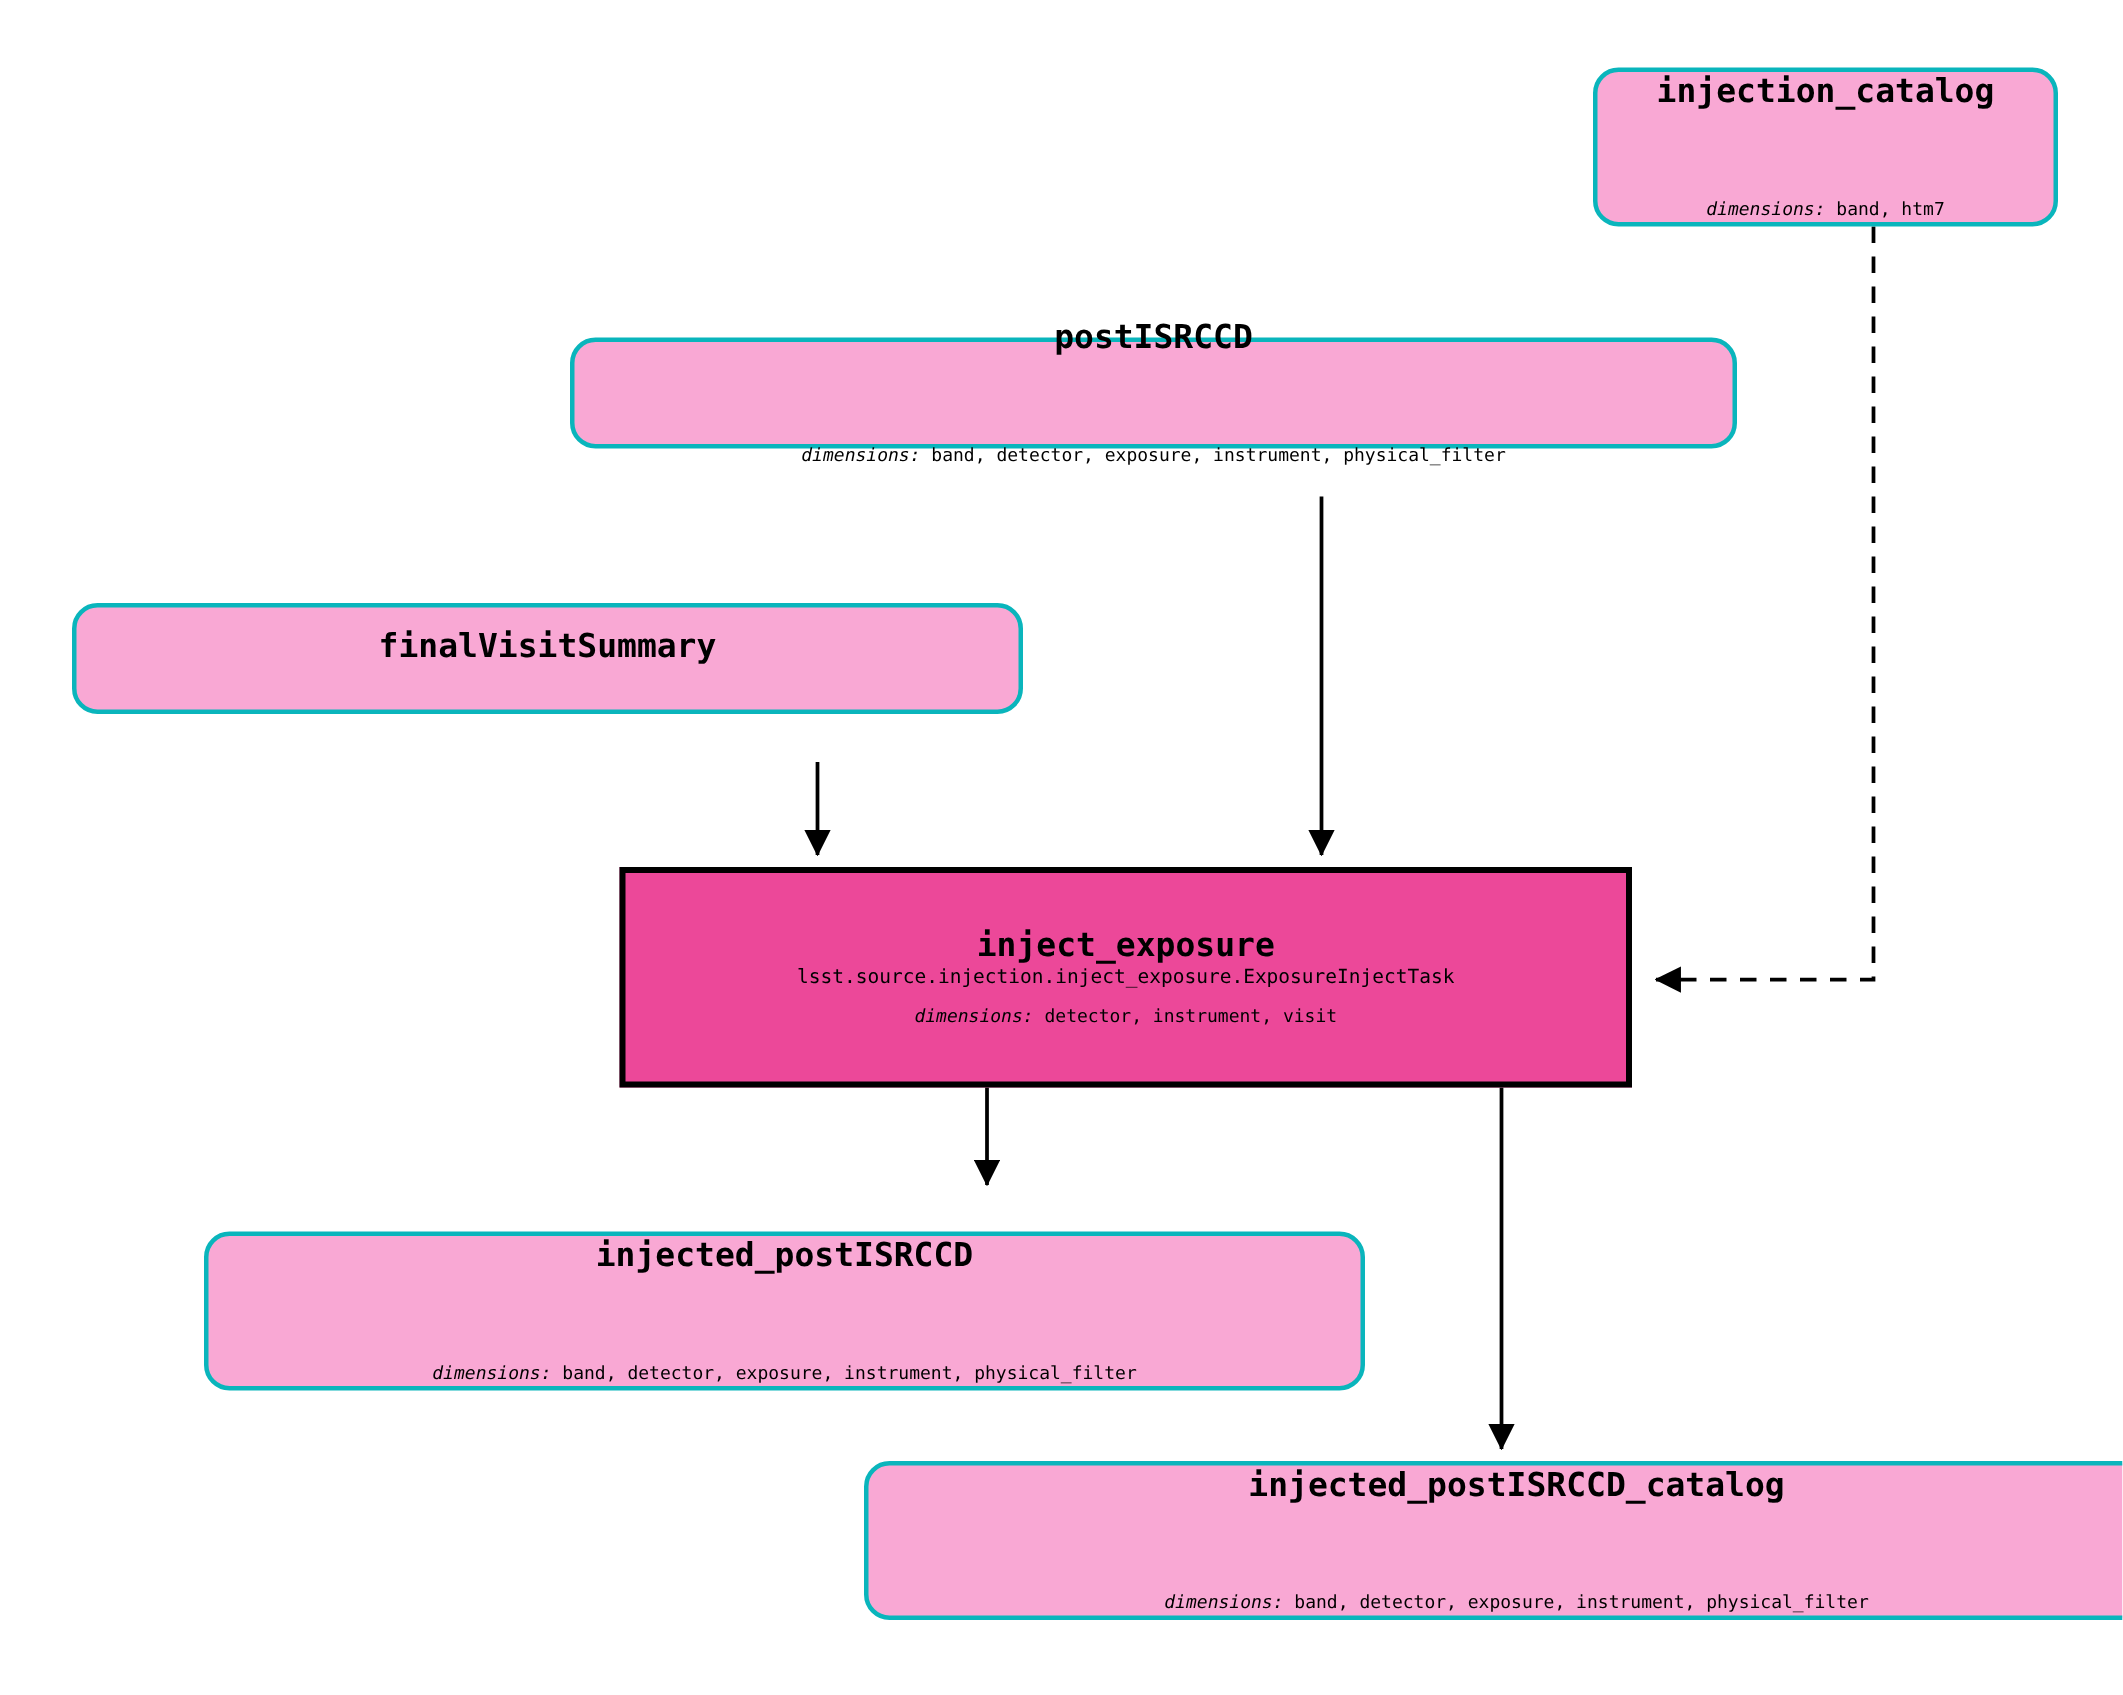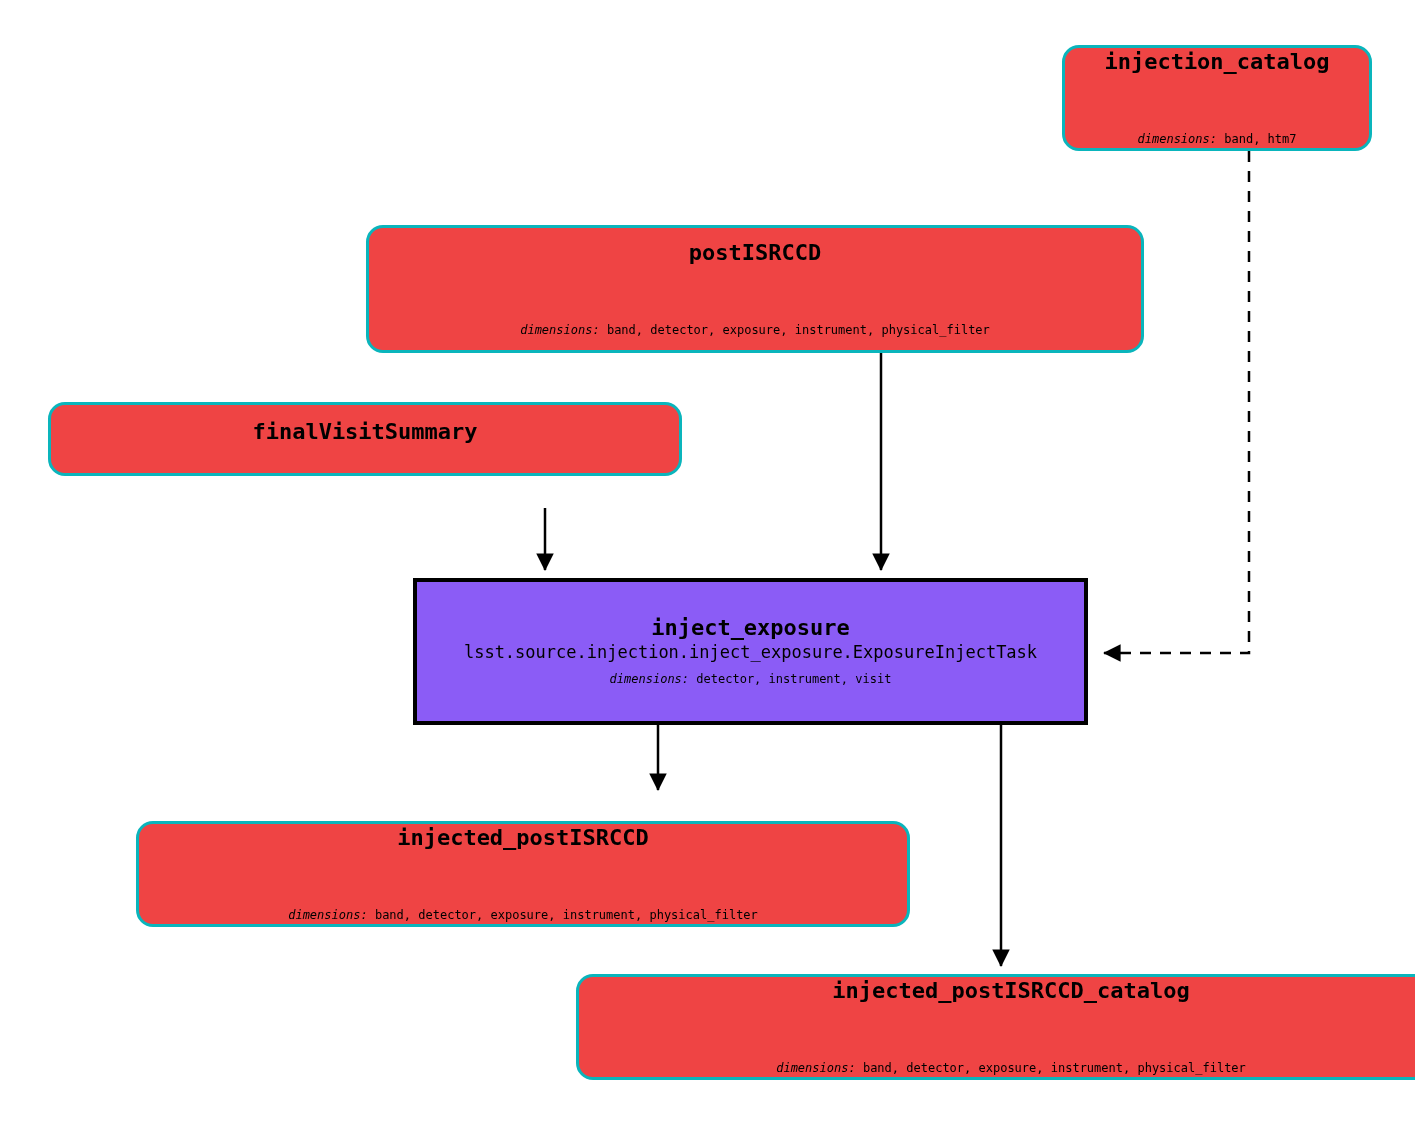--- a/index.html
+++ b/index.html
@@ -25,44 +25,44 @@
   }
   .node {
     position: absolute;
     box-sizing: border-box;
     display: flex;
     flex-direction: column;
     align-items: center;
     justify-content: center;
   }
   .node.dataset {
-    background: #ef4444;
+    background: #f9a8d4;
     border: 3px solid #0ab5bc;
     border-radius: 17px;
     gap: 44px;
   }
   .node.task {
-    background: #8b5cf6;
+    background: #ec4899;
     border: 4px solid #000000;
     border-radius: 0;
   }
   .node-title {
     font-weight: bold;
     font-size: 22px;
     color: #000000;
     line-height: 1.1;
     letter-spacing: 0px;
     white-space: nowrap;
   }
   .node.task .node-title {
     font-size: 22px;
     margin-bottom: 2px;
   }
   .node-sub {
-    font-size: 17px;
+    font-size: 13px;
     color: #000000;
     white-space: nowrap;
     line-height: 1.1;
   }
   .node-dims {
     font-size: 12px;
     color: #000000;
     white-space: nowrap;
     line-height: 1.1;
   }
@@ -106,21 +106,21 @@
   </svg>
 
   <div class="node dataset" style="left:1062px; top:45px; width:310px; height:106px;">
     <div class="node-title">injection_catalog</div>
     <div class="node-dims">
       <span class="dims-label">dimensions:</span>
       <span>band, htm7</span>
     </div>
   </div>
 
-  <div class="node dataset" style="left:366px; top:225px; width:778px; height:128px;">
+  <div class="node dataset" style="left:380px; top:225px; width:778px; height:74px;">
     <div class="node-title">postISRCCD</div>
     <div class="node-dims">
       <span class="dims-label">dimensions:</span>
       <span>band, detector, exposure, instrument, physical_filter</span>
     </div>
   </div>
 
   <div class="node dataset" style="left:48px; top:402px; width:634px; height:74px;">
     <div class="node-title">finalVisitSummary</div>
   </div>

